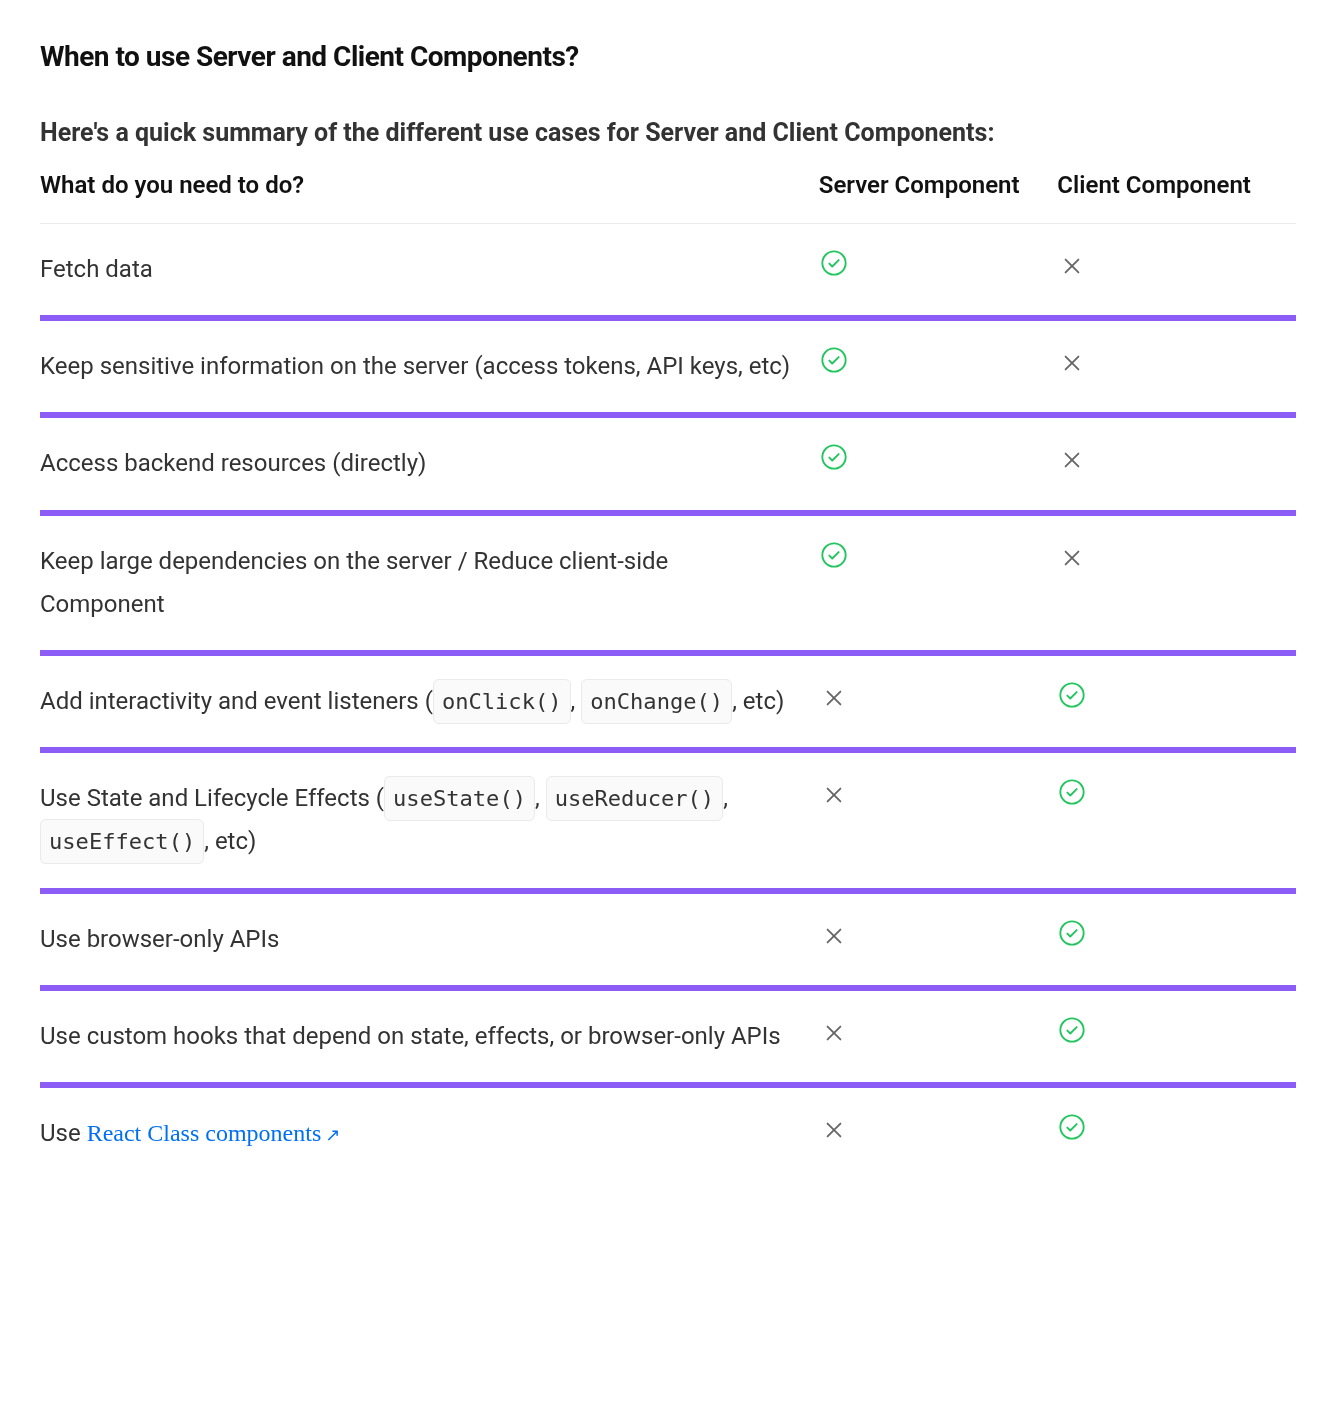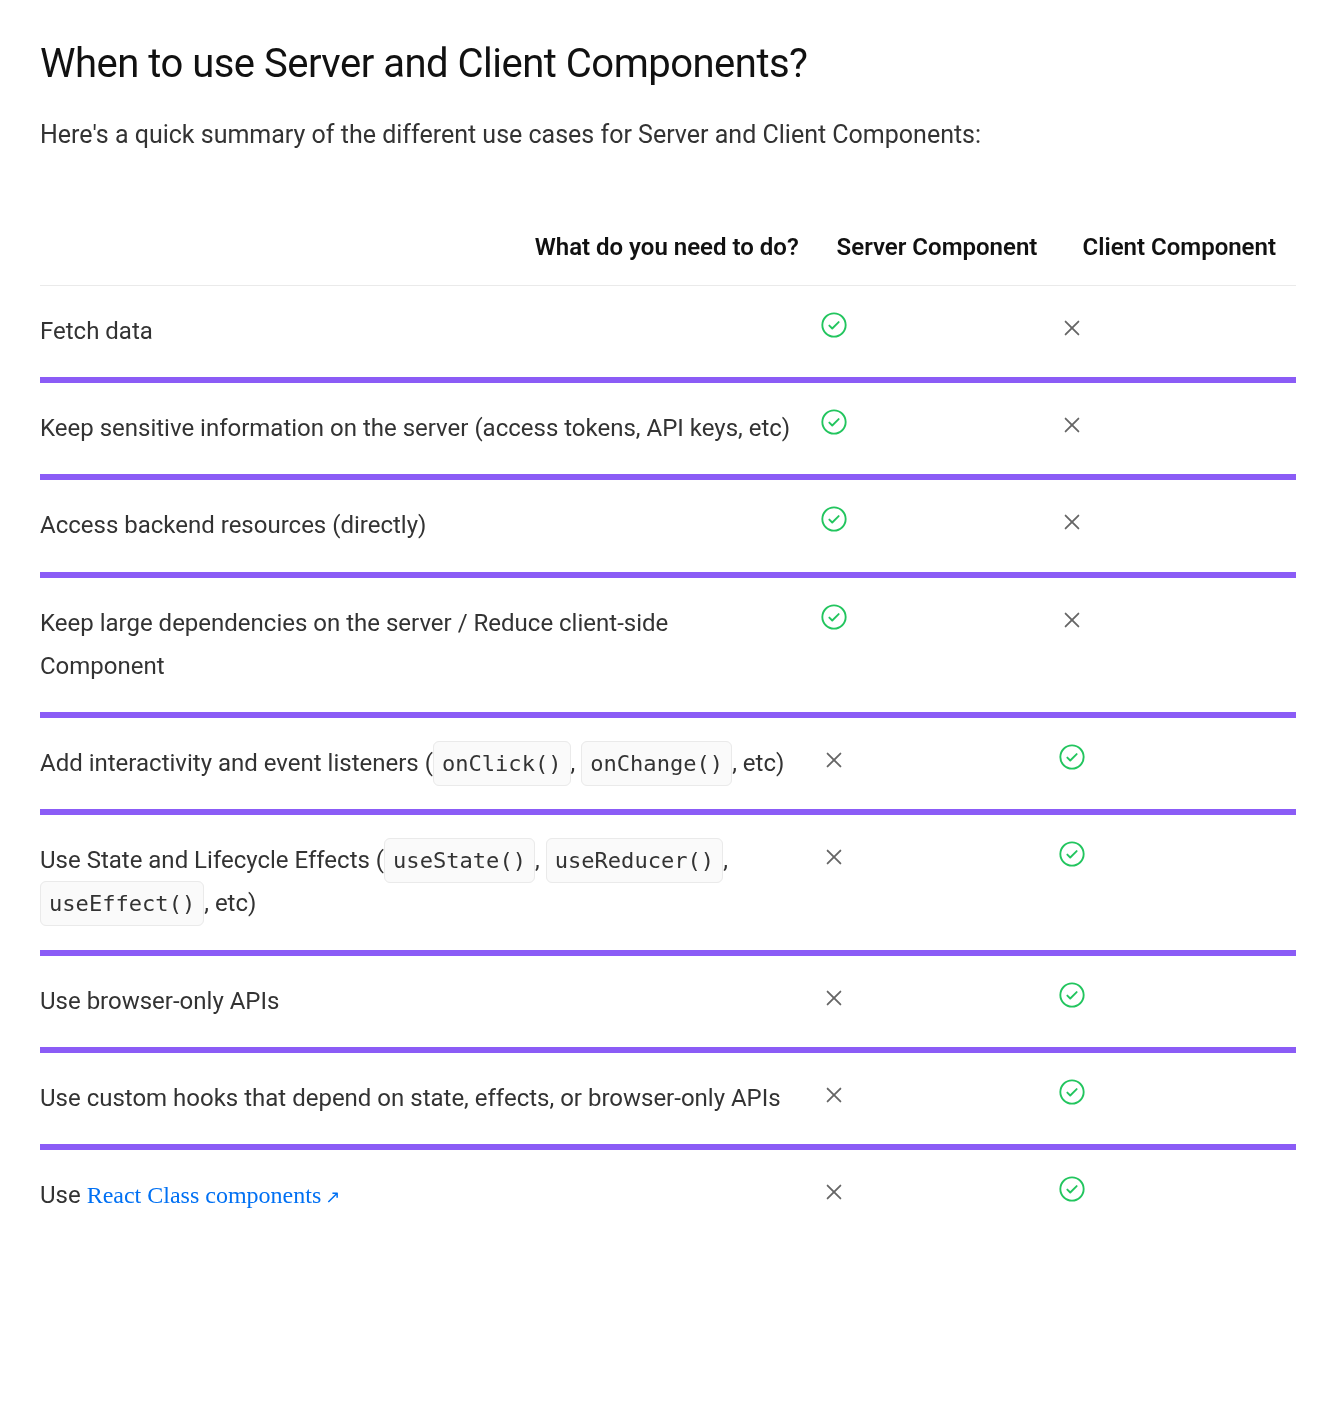--- a/index.html
+++ b/index.html
@@ -4,40 +4,39 @@
   <style>
     * { box-sizing: border-box; margin: 0; padding: 0; }
     body {
       font-family: -apple-system, BlinkMacSystemFont, "Segoe UI", Roboto, Helvetica, Arial, sans-serif;
       background: #ffffff;
       color: #171717;
       padding: 40px;
       width: 1336px;
     }
     h2.page-title {
-      font-size: 40px;
-      font-weight: 400;
+      font-size: 28px;
+      font-weight: 700;
       letter-spacing: -0.5px;
-      margin-bottom: 28px;
+      margin-bottom: 40px;
       color: #111111;
     }
     p.intro {
       font-size: 25px;
-      font-weight: 400;
+      font-weight: 700;
       color: #333333;
-      margin-bottom: 60px;
       line-height: 1.6;
     }
     table {
       width: 100%;
       border-collapse: collapse;
       font-size: 24px;
     }
     thead th {
-      text-align: right;
+      text-align: left;
       font-weight: 600;
       padding: 18px 20px 24px 0;
       border-bottom: 1px solid #eaeaea;
       vertical-align: bottom;
       color: #111111;
     }
     thead th:first-child { padding-left: 0; }
     tbody td {
       padding: 24px 20px 24px 0;
       border-bottom: 6px solid #8b5cf6;

